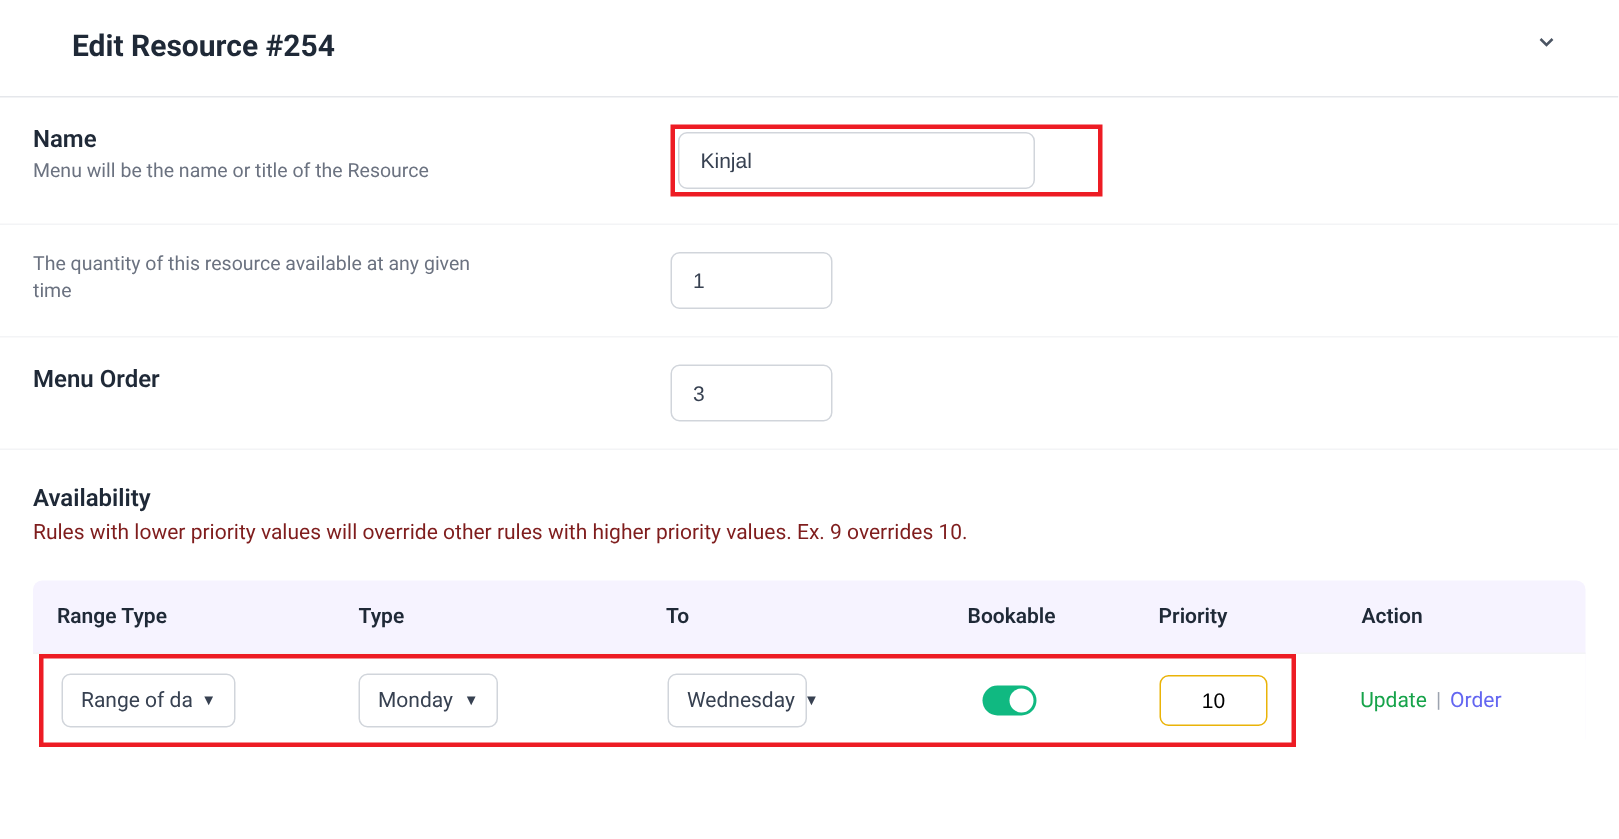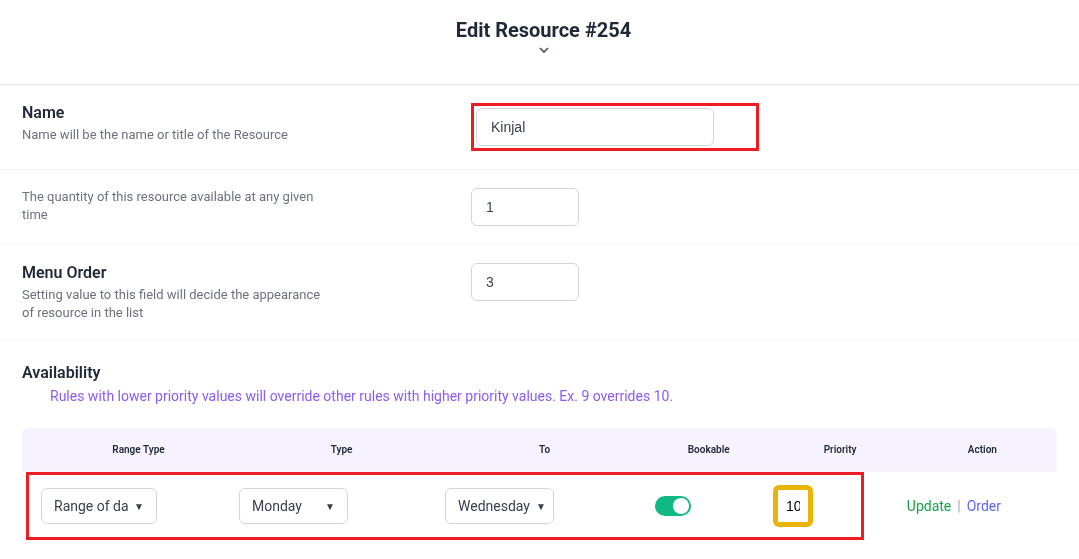--- a/index.html
+++ b/index.html
@@ -1,49 +1,49 @@
 <!DOCTYPE html>
 <html><head>
 <meta charset="utf-8">
 <style>
 * { box-sizing: border-box; margin: 0; padding: 0; }
 body { font-family: -apple-system, BlinkMacSystemFont, "Segoe UI", Roboto, Arial, sans-serif; background: #fff; color: #1f2937; width: 1079px; }
-.header { display: flex; justify-content: space-between; align-items: center; padding: 18px 40px 22px 48px; border-bottom: 1px solid #e5e7eb; flex-direction: column; }
+.header { display: flex; justify-content: space-between; align-items: center; padding: 18px 40px 22px 48px; border-bottom: 1px solid #e5e7eb; }
 .header h1 { font-size: 20px; font-weight: 700; color: #1f2937; }
 .chevron { color: #4b5563; }
 .section { padding: 18px 22px; border-bottom: 1px solid #f3f4f6; }
-.row { display: flex; align-items: flex-start; gap: 24px; }
+.row { display: flex; align-items: flex-start; }
 .label-col { width: 425px; }
 .label-title { font-size: 16px; font-weight: 600; color: #1f2937; margin-bottom: 4px; }
 .label-help { font-size: 13px; color: #6b7280; line-height: 1.4; max-width: 310px; }
 .input-text { border: 1px solid #d1d5db; border-radius: 6px; padding: 10px 14px; font-size: 14px; color: #374151; background: #fff; }
 .input-name { width: 238px; }
 .input-small { width: 108px; }
 .highlight-red { border: 3px solid #ed1c24; padding: 2px 42px 2px 2px; display: inline-block; }
 .avail-section { padding: 22px 22px 0 22px; }
 .avail-title { font-size: 16px; font-weight: 600; margin-bottom: 6px; }
-.avail-help { font-size: 14px; color: #8b5cf6; margin-bottom: 24px; margin-left: 28px; }
+.avail-help { font-size: 14px; color: #7f1d1d; margin-bottom: 24px; }
 .table-wrap { background: #f6f3ff; border-radius: 6px; padding: 0; }
 .table-head { display: flex; padding: 16px 0 16px 16px; border-bottom: 1px solid #f3f4f6; }
-.th { font-size: 10px; font-weight: 600; color: #1f2937; text-align: center; }
+.th { font-size: 14px; font-weight: 600; color: #1f2937; }
 .col-range { width: 202px; }
 .col-from { width: 206px; }
 .col-to { width: 202px; }
 .col-bookable { width: 128px; }
 .col-priority { width: 136px; }
 .col-action { width: 150px; }
 .highlight-row { border: 3px solid #ed1c24; display: flex; align-items: center; padding: 10px 0 10px 12px; background: #fff; margin: 0 0 0 0; }
 .row-container { position: relative; background: #fff; }
 .select { border: 1px solid #d1d5db; border-radius: 6px; padding: 9px 12px; font-size: 14px; color: #374151; background: #fff; display: flex; align-items: center; justify-content: space-between; cursor: pointer; }
 .sel-range { width: 116px; }
-.sel-day { width: 109px; }
+.sel-day { width: 93px; }
 .caret { font-size: 10px; color: #374151; margin-left: 6px; }
 .toggle { width: 36px; height: 20px; background: #10b981; border-radius: 999px; position: relative; cursor: pointer; }
 .toggle-knob { width: 16px; height: 16px; background: #fff; border-radius: 50%; position: absolute; top: 2px; right: 2px; }
-.priority-input { border: 5px solid #eab308; border-radius: 6px; padding: 8px 8px; font-size: 14px; width: 40px; text-align: center; }
+.priority-input { border: 1px solid #eab308; border-radius: 6px; padding: 8px 8px; font-size: 14px; width: 72px; text-align: center; }
 .action-links { display: flex; align-items: center; gap: 6px; font-size: 14px; justify-content: space-between; }
 .link-update { color: #16a34a; cursor: pointer; }
 .link-delete { color: #6366f1; cursor: pointer; }
 .divider { color: #9ca3af; }
 .action-outside { position: absolute; right: 56px; top: 50%; transform: translateY(-50%); }
 </style>
 </head>
 <body>
 
 <div class="header">
@@ -52,42 +52,41 @@
     <svg width="16" height="16" viewBox="0 0 24 24" fill="none" stroke="currentColor" stroke-width="2.5">
         <polyline points="6 9 12 15 18 9"></polyline>
       </svg>
   </span>
 </div>
 
 <div class="section">
   <div class="row">
     <div class="label-col">
       <div class="label-title">Name</div>
-      <div class="label-help">Name will be the name or title of the Resource</div>
+      <div class="label-help">Menu will be the name or title of the Resource</div>
     </div>
     <div class="highlight-red">
       <input class="input-text input-name" value="Kinjal" style="">
     </div>
   </div>
 </div>
 
 <div class="section">
   <div class="row">
     <div class="label-col">
       <div class="label-help">The quantity of this resource available at any given time</div>
     </div>
     <input class="input-text input-small" value="1" style="">
   </div>
 </div>
 
 <div class="section">
   <div class="row">
     <div class="label-col">
       <div class="label-title">Menu Order</div>
-      <div class="label-help">Setting value to this field will decide the appearance of resource in the list</div>
     </div>
     <input class="input-text input-small" value="3" style="">
   </div>
 </div>
 
 <div class="avail-section">
   <div class="avail-title">Availability</div>
   <div class="avail-help">Rules with lower priority values will override other rules with higher priority values. Ex. 9 overrides 10.</div>
 
   <div class="table-wrap">

